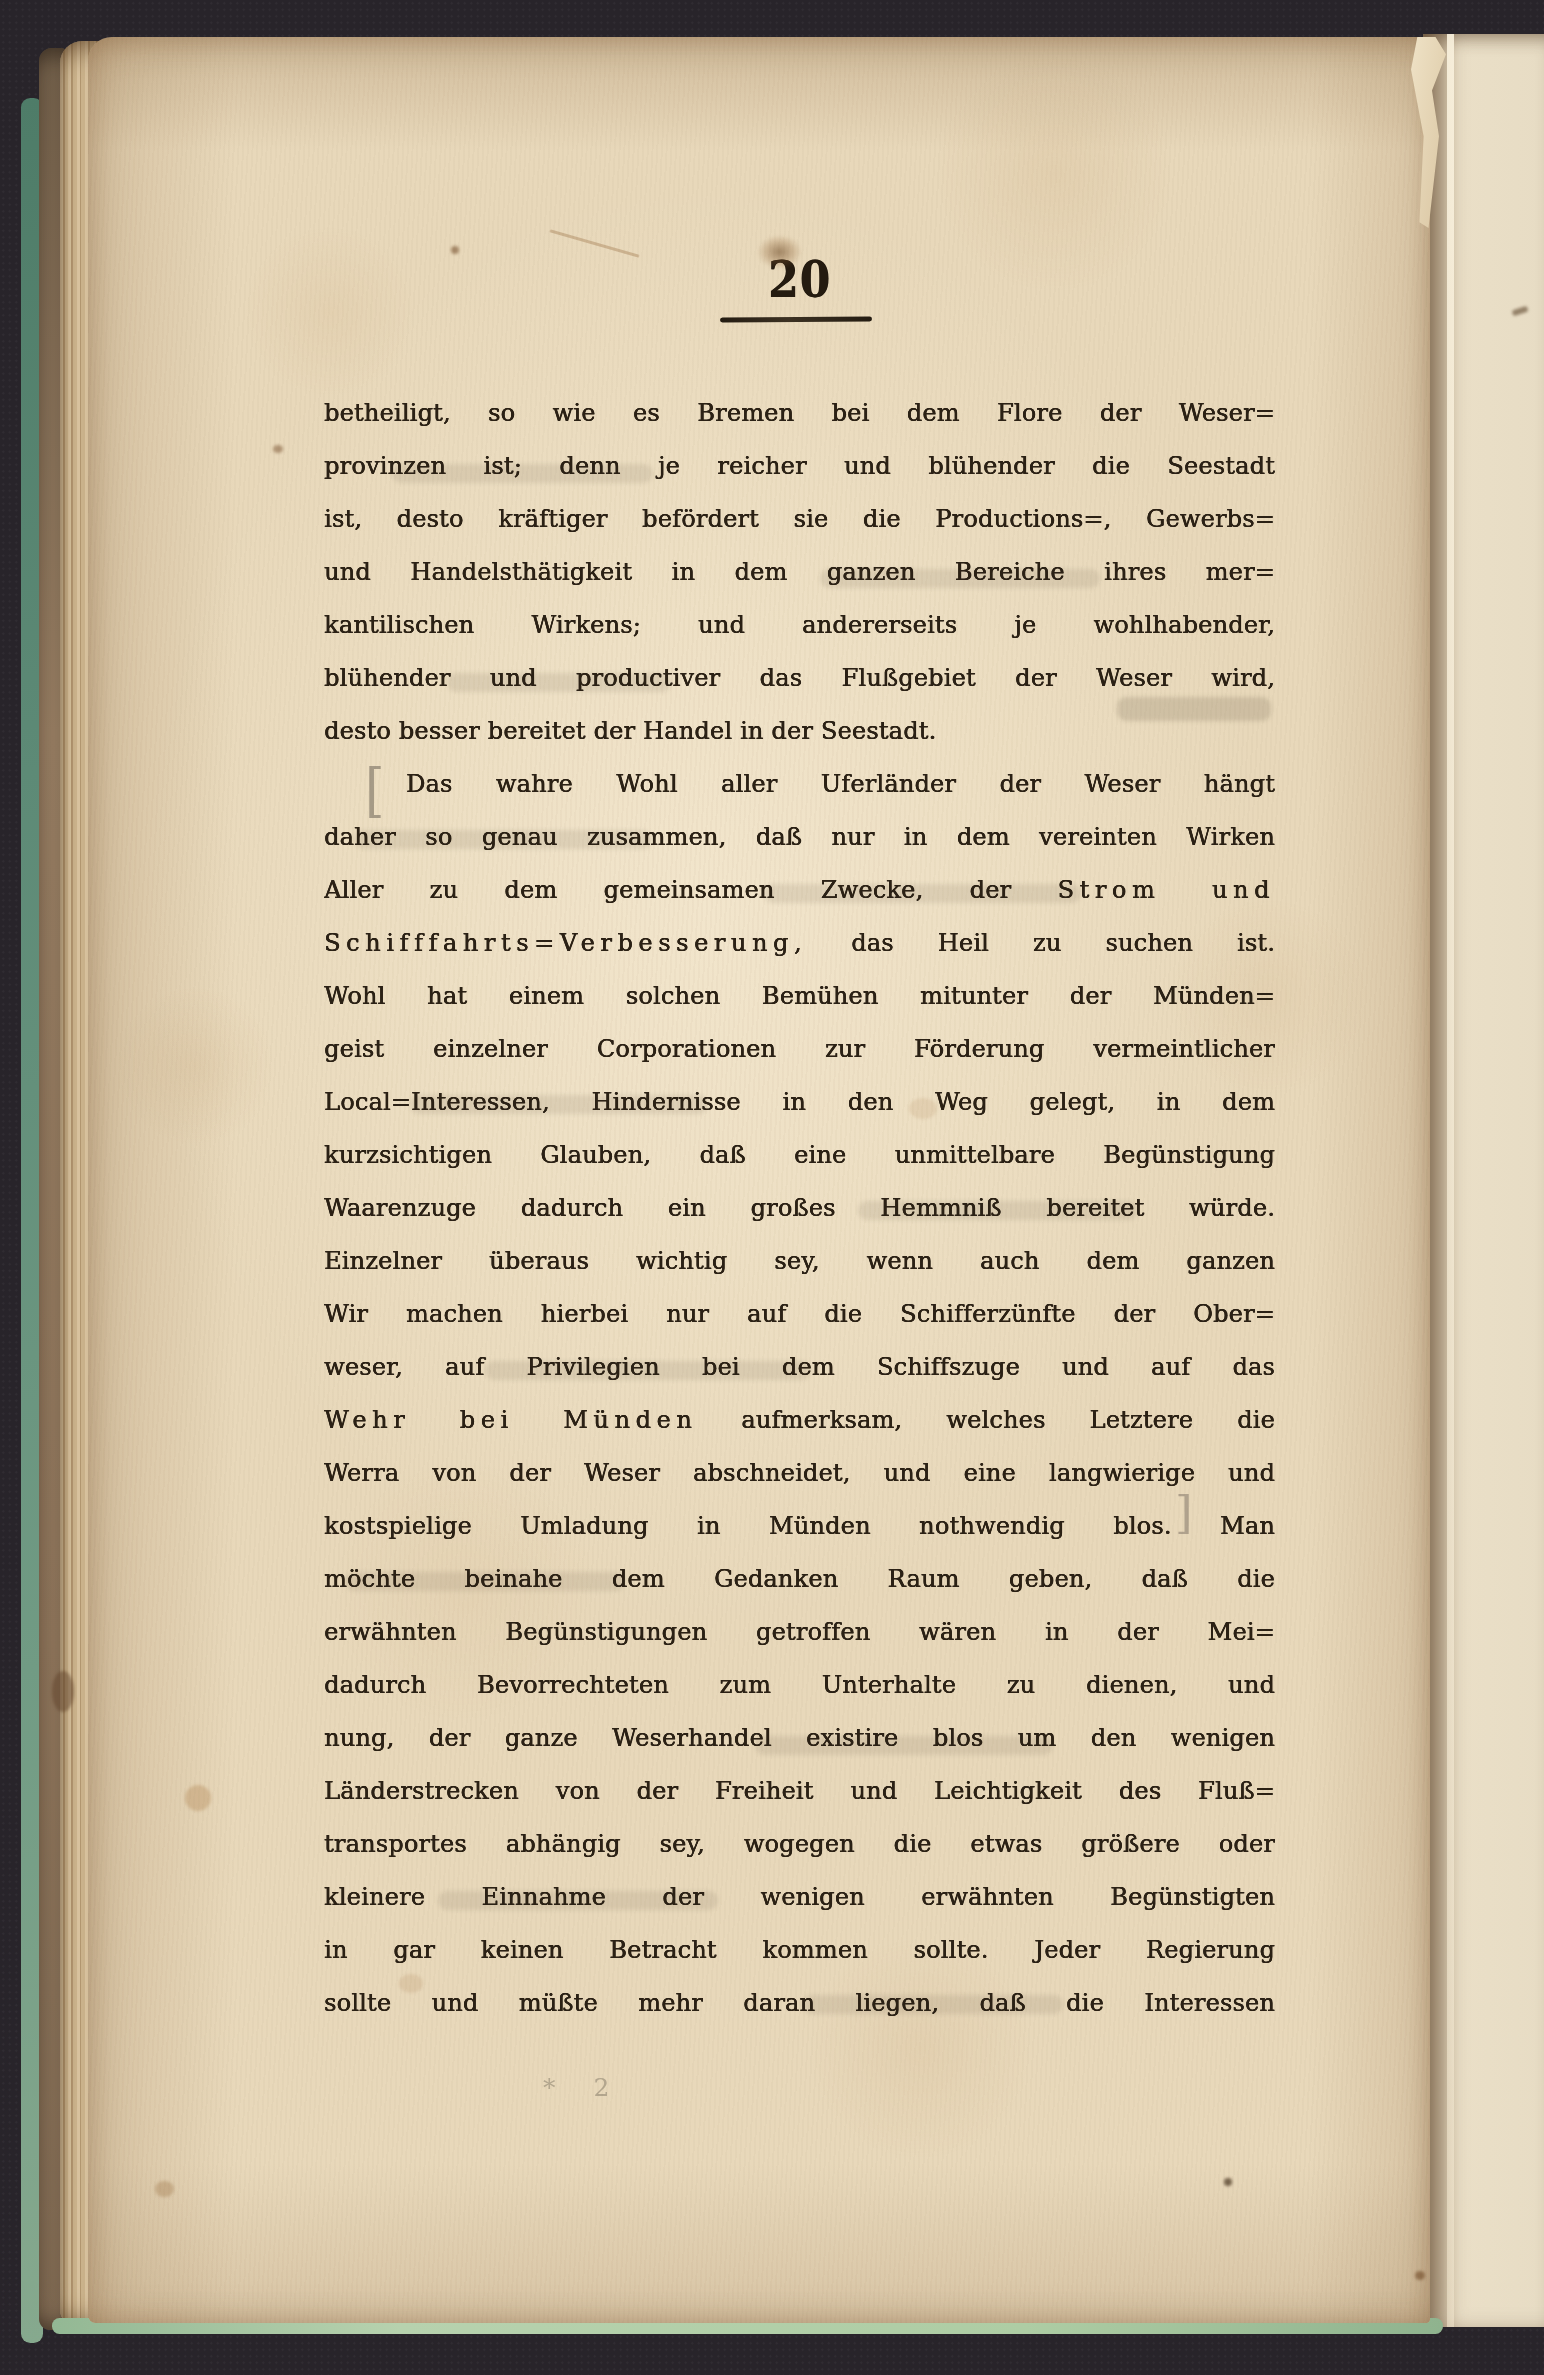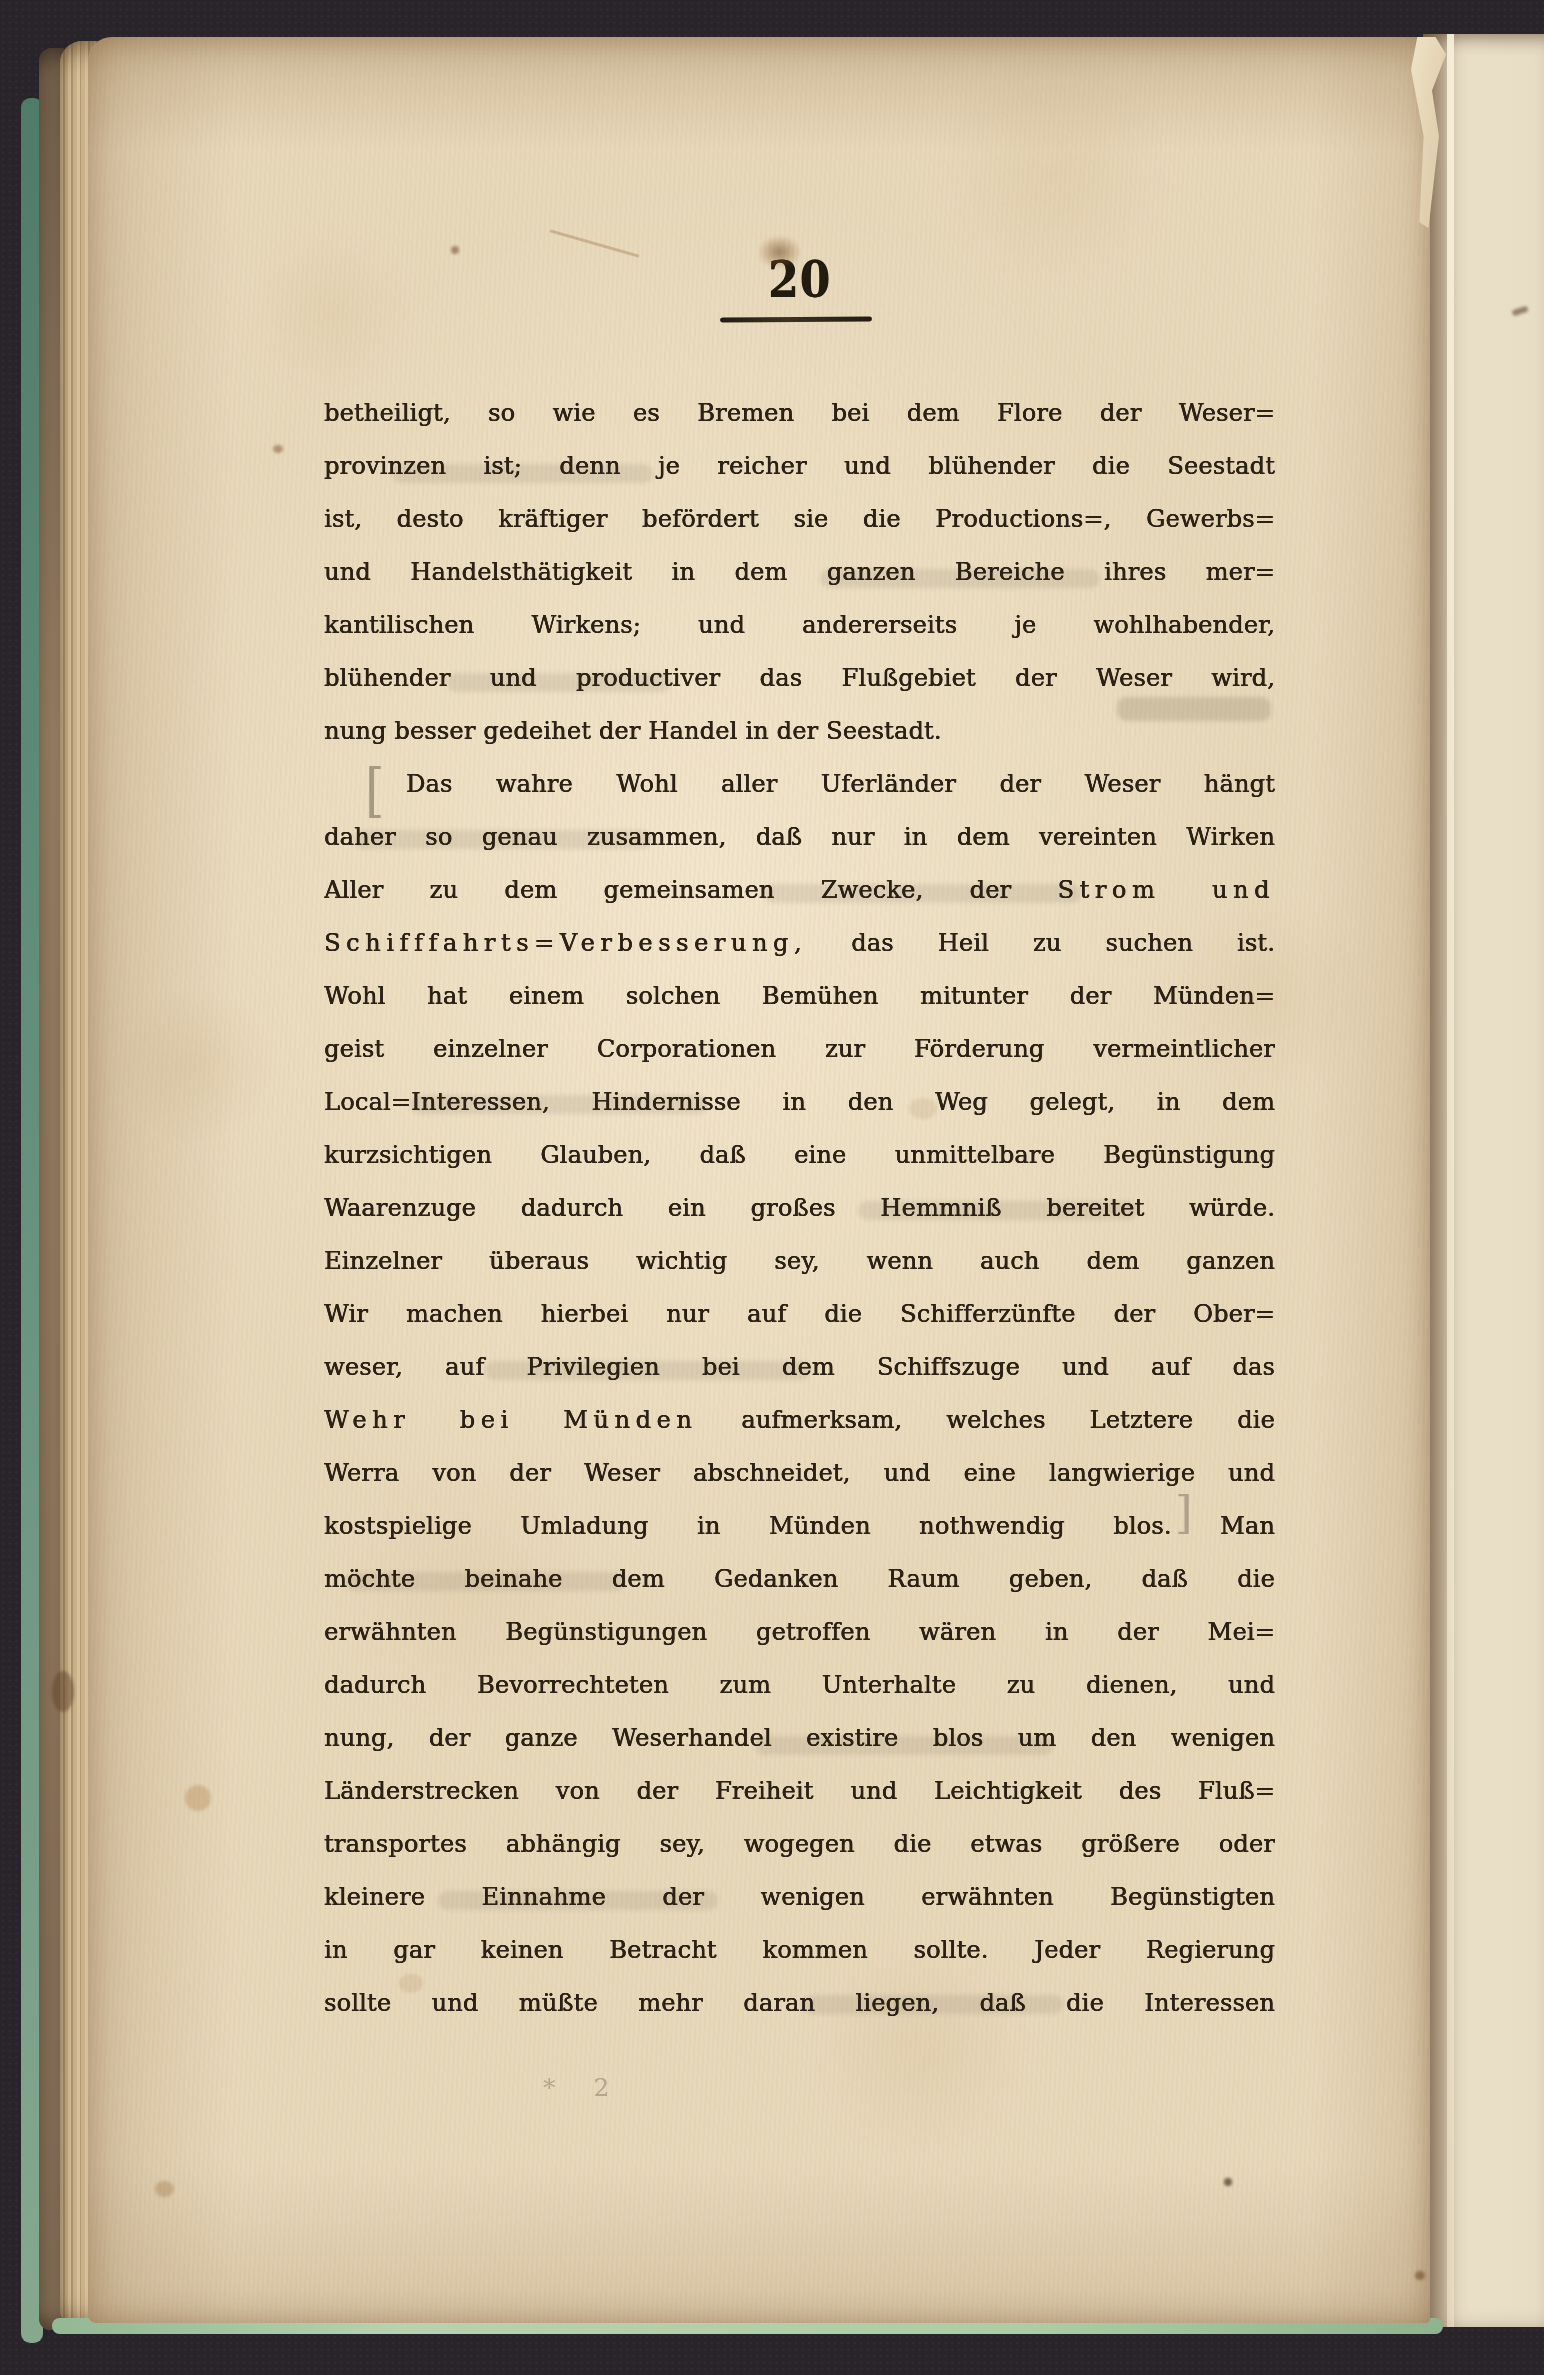--- a/index.html
+++ b/index.html
@@ -135,21 +135,21 @@
   <div class="page-number">20</div>
   <div class="heading-rule"></div>
 
   <div class="text-block" id="text-block">
       <div class="line">betheiligt, so wie es Bremen bei dem Flore der Weser=</div>
       <div class="line">provinzen ist; denn je reicher und blühender die Seestadt</div>
       <div class="line">ist, desto kräftiger befördert sie die Productions=, Gewerbs=</div>
       <div class="line">und Handelsthätigkeit in dem ganzen Bereiche ihres mer=</div>
       <div class="line">kantilischen Wirkens; und andererseits je wohlhabender,</div>
       <div class="line">blühender und productiver das Flußgebiet der Weser wird,</div>
-      <div class="line short">nung besser gedeihet der Handel in der Seestadt.</div>
+      <div class="line short">desto besser bereitet der Handel in der Seestadt.</div>
       <div class="line indent">Das wahre Wohl aller Uferländer der Weser hängt</div>
       <div class="line">daher so genau zusammen, daß nur in dem vereinten Wirken</div>
       <div class="line">Aller zu dem gemeinsamen Zwecke, der <span class="gesperrt">Strom und</span></div>
       <div class="line"><span class="gesperrt">Schifffahrts=Verbesserung,</span> das Heil zu suchen ist.</div>
       <div class="line">Wohl hat einem solchen Bemühen mitunter der Münden=</div>
       <div class="line">geist einzelner Corporationen zur Förderung vermeintlicher</div>
       <div class="line">Local=Interessen, Hindernisse in den Weg gelegt, in dem</div>
       <div class="line">kurzsichtigen Glauben, daß eine unmittelbare Begünstigung</div>
       <div class="line">Waarenzuge dadurch ein großes Hemmniß bereitet würde.</div>
       <div class="line">Einzelner überaus wichtig sey, wenn auch dem ganzen</div>

